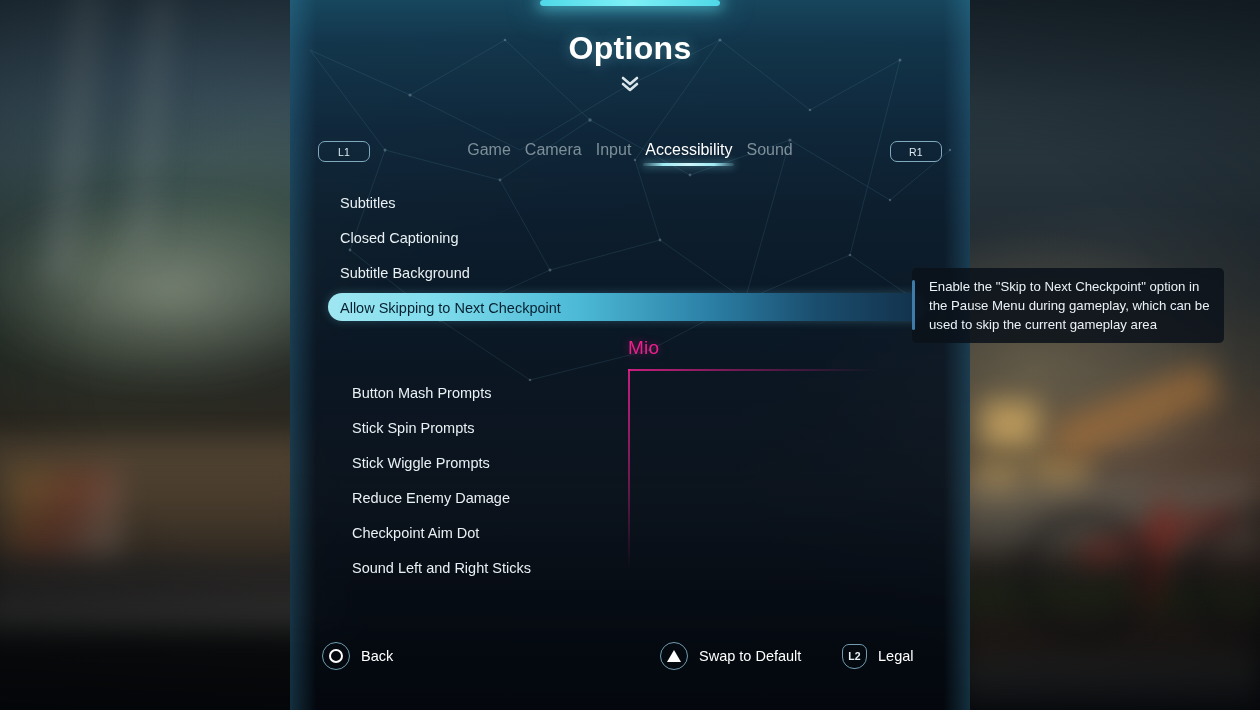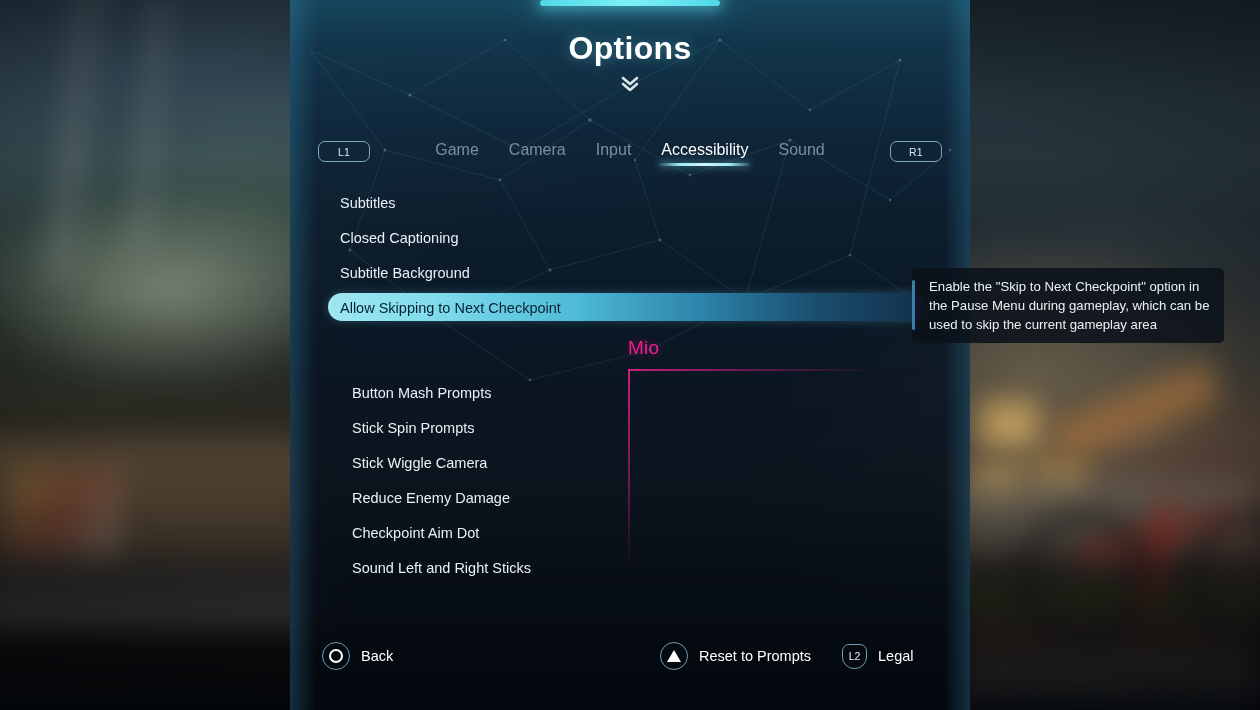--- a/index.html
+++ b/index.html
@@ -134,21 +134,21 @@
     border-radius: 7px;
     color: #dceaf1;
     font-size: 10.5px; font-weight: normal;
     display: flex; align-items: center; justify-content: center;
     letter-spacing: .2px;
   }
   .bumper.l1 { left: 28px; }
   .bumper.r1 { right: 28px; }
   .tabs {
     position: absolute; left: 0; top: 0; width: 100%;
-    display: flex; justify-content: center; align-items: flex-start; gap: 26px;
+    display: flex; justify-content: center; align-items: flex-start; gap: 10px;
   }
   .tab {
     position: relative;
     font-size: 16px;
     color: #7d9099;
     padding: 0 2px 9px 2px;
     white-space: nowrap;
   }
   .tab.active { color: #ffffff; }
   .tab.active::after {
@@ -226,21 +226,21 @@
   }
   .fbtn .glyph {
     width: 28px; height: 28px;
     display: flex; align-items: center; justify-content: center;
     border: 1.8px solid #6f9cb1; border-radius: 50%;
     color: #e6f1f6;
   }
   .fbtn .glyph.shoulder {
     border-radius: 7px 7px 12px 12px;
     width: 25px; height: 25px;
-    font-size: 10.5px; font-weight: normal;
+    font-size: 10.5px; font-weight: bold;
   }
   .ring-o {
     width: 14px; height: 14px; border-radius: 50%;
     border: 2.2px solid #ffffff;
   }
   .tri {
     width: 0; height: 0;
     border-left: 7px solid transparent;
     border-right: 7px solid transparent;
     border-bottom: 12px solid #ffffff;
@@ -361,21 +361,21 @@
           <div class="group-border-h" style="top: 44px; width: 250px;"></div>
           <div class="group-border-v" style="top: 44px; height: 200px;"></div>
           <div style="position: absolute; left: 0px; top: 50px; width: 100%;">
             <div class="row sub">
               <div class="label">Button Mash Prompts</div>
             </div>
             <div class="row sub">
               <div class="label">Stick Spin Prompts</div>
             </div>
             <div class="row sub">
-              <div class="label">Stick Wiggle Camera</div>
+              <div class="label">Stick Wiggle Prompts</div>
             </div>
             <div class="row sub">
               <div class="label">Reduce Enemy Damage</div>
             </div>
             <div class="row sub">
               <div class="label">Checkpoint Aim Dot</div>
             </div>
             <div class="row sub">
               <div class="label">Sound Left and Right Sticks</div>
             </div>
@@ -387,21 +387,21 @@
         <div class="fbtn back">
           <div class="glyph">
             <div class="ring-o"></div>
           </div>
           <span>Back</span>
         </div>
         <div class="fbtn reset">
           <div class="glyph">
             <div class="tri"></div>
           </div>
-          <span>Reset to Prompts</span>
+          <span>Swap to Default</span>
         </div>
         <div class="fbtn legal">
           <div class="glyph shoulder">L2</div>
           <span>Legal</span>
         </div>
       </div>
   </div>
 
   <div class="tooltip">
     <div class="tooltip-accent"></div>

